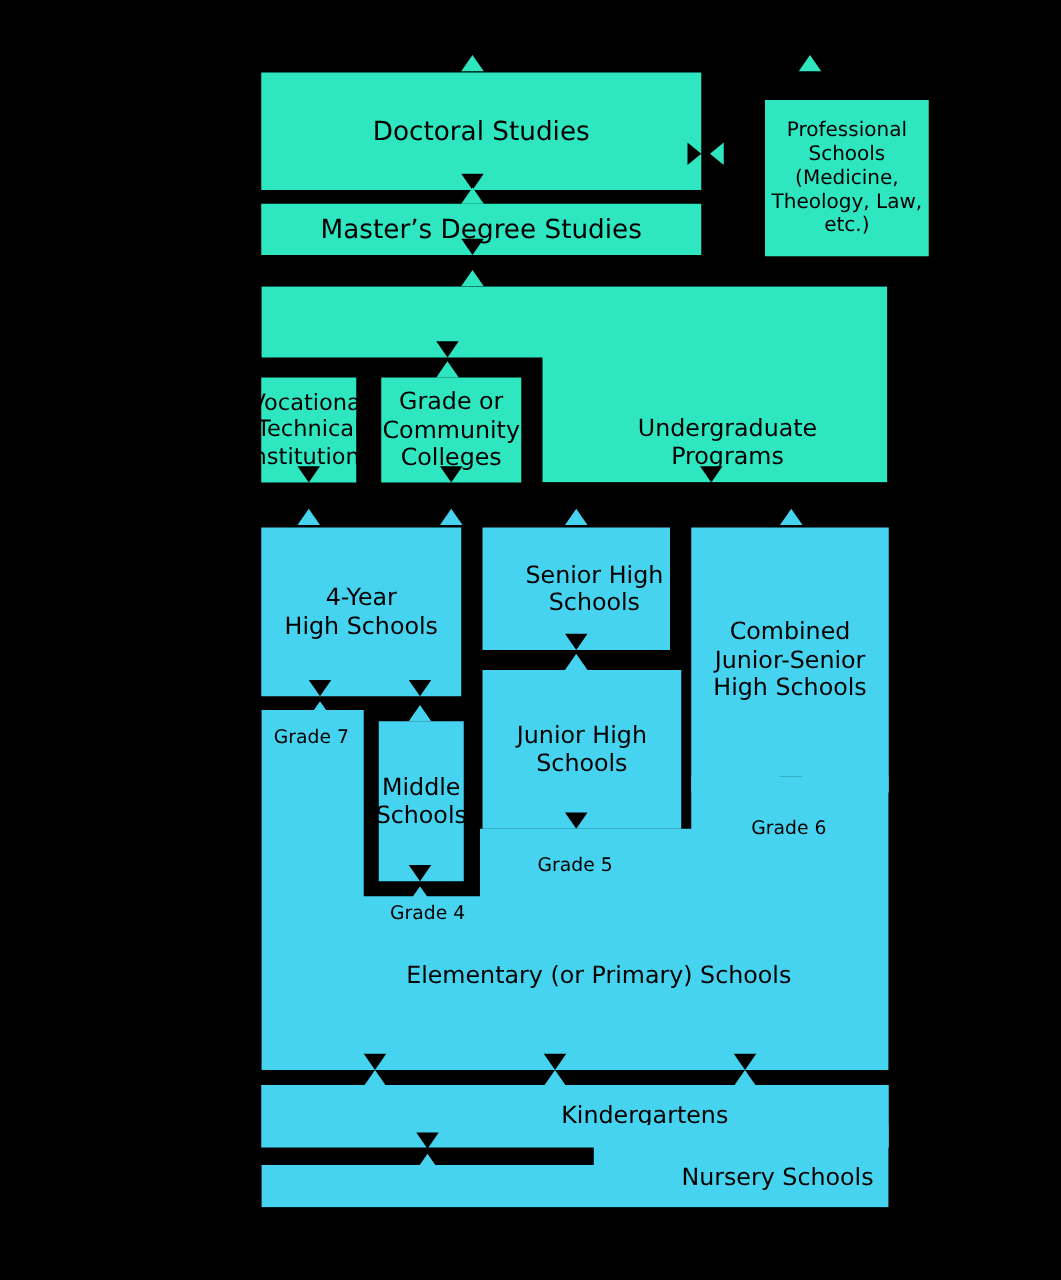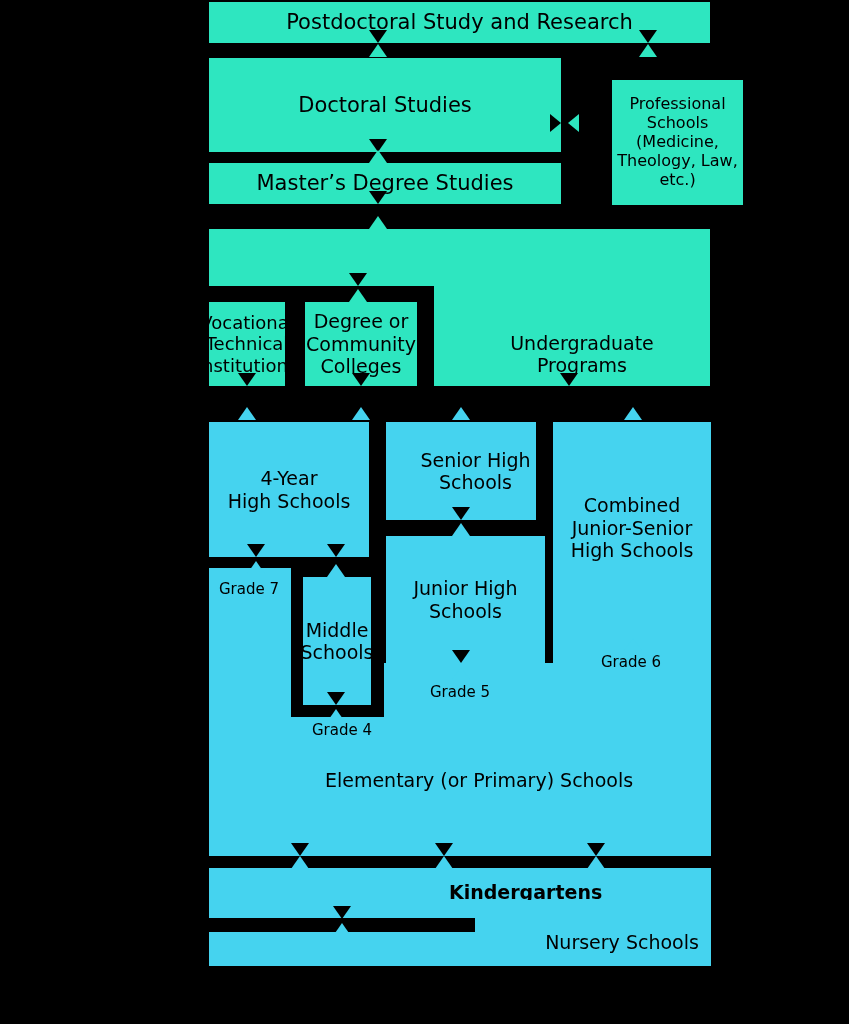--- a/index.html
+++ b/index.html
@@ -99,23 +99,20 @@
   .fs22 { font-size: 21px; }
   .fs20 { font-size: 19px; }
   .fs17 { font-size: 16px; }
   .fs14 { font-size: 18px; }
 </style>
 </head>
 <body>
 
 <div id="diagram">
 
-  <div class="block teal fs22" style="left:209px; top:2px; width:501px; height:41px;">
-    <span>Postdoctoral Study and Research</span>
-  </div>
   <div class="notch-down" style="left:369px; top:30px;"></div>
   <div class="notch-down" style="left:639px; top:30px;"></div>
 
   <div class="arrow-up teal-arrow" style="left:369px; top:44px;"></div>
   <div class="arrow-up teal-arrow" style="left:639px; top:44px;"></div>
 
   <div class="block teal fs22" style="left:209px; top:58px; width:352px; height:94px;">
     <span>Doctoral Studies</span>
   </div>
   <div class="notch-down" style="left:369px; top:139px;"></div>
@@ -146,21 +143,21 @@
   <div class="notch-down" style="left:560px; top:373px;"></div>
 
   <div class="block teal fs14" style="left:209px; top:302px; width:76px; height:84px;">
     <span>Vocational
 Technical
 Institutions</span>
   </div>
   <div class="notch-down" style="left:238px; top:373px;"></div>
 
   <div class="block teal fs20" style="left:305px; top:302px; width:112px; height:84px;">
-    <span>Degree or
+    <span>Grade or
 Community
 Colleges</span>
   </div>
   <div class="arrow-up teal-arrow" style="left:349px; top:289px;"></div>
   <div class="notch-down" style="left:352px; top:373px;"></div>
 
   <div class="arrow-up" style="left:238px; top:407px;"></div>
   <div class="arrow-up" style="left:352px; top:407px;"></div>
   <div class="arrow-up" style="left:452px; top:407px;"></div>
   <div class="arrow-up" style="left:624px; top:407px;"></div>
@@ -221,21 +218,21 @@
 
   <div class="notch-down" style="left:291px; top:843px;"></div>
   <div class="notch-down" style="left:435px; top:843px;"></div>
   <div class="notch-down" style="left:587px; top:843px;"></div>
 
   <div class="grade-label" style="left:219px; top:580px;">Grade 7</div>
   <div class="grade-label" style="left:601px; top:653px;">Grade 6</div>
   <div class="grade-label" style="left:430px; top:683px;">Grade 5</div>
   <div class="grade-label" style="left:312px; top:721px;">Grade 4</div>
 
-  <div class="block blue fs20" style="left:209px; top:868px; width:502px; height:50px;font-weight:bold;">
+  <div class="block blue fs20" style="left:209px; top:868px; width:502px; height:50px;">
     <span style="position:absolute; left:240px; top:13px;">Kindergartens</span>
   </div>
   <div class="arrow-up" style="left:291px; top:856px;"></div>
   <div class="arrow-up" style="left:435px; top:856px;"></div>
   <div class="notch-down" style="left:333px; top:906px;"></div>
 
   <div class="poly" style="left:209px; top:900px; width:502px; height:66px;">
     <div class="fill blue" style="clip-path: polygon(
             266px 0,
             502px 0,

